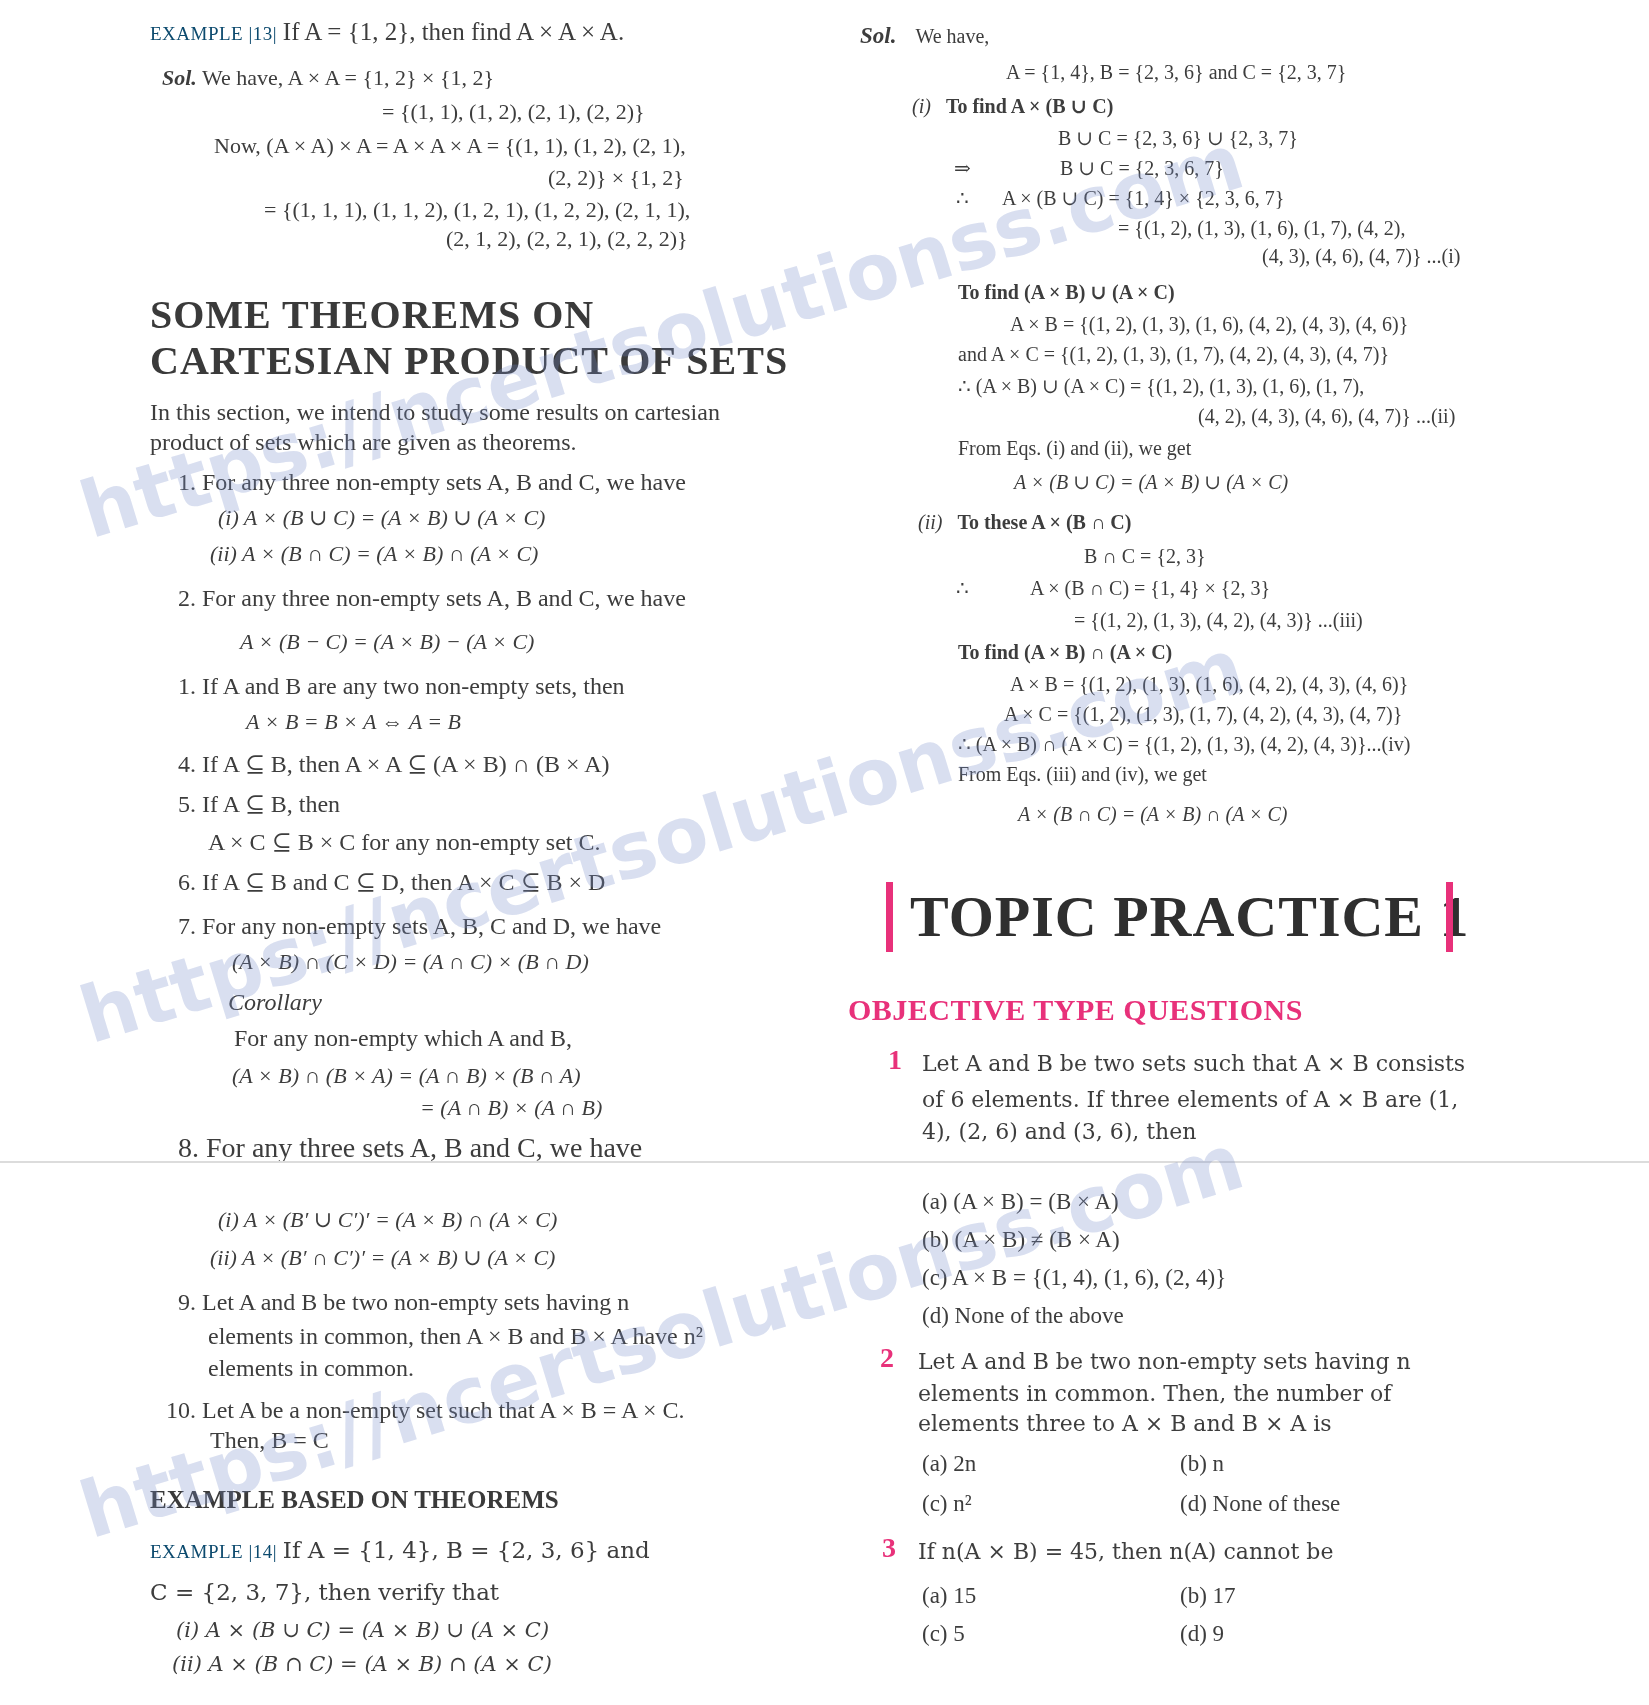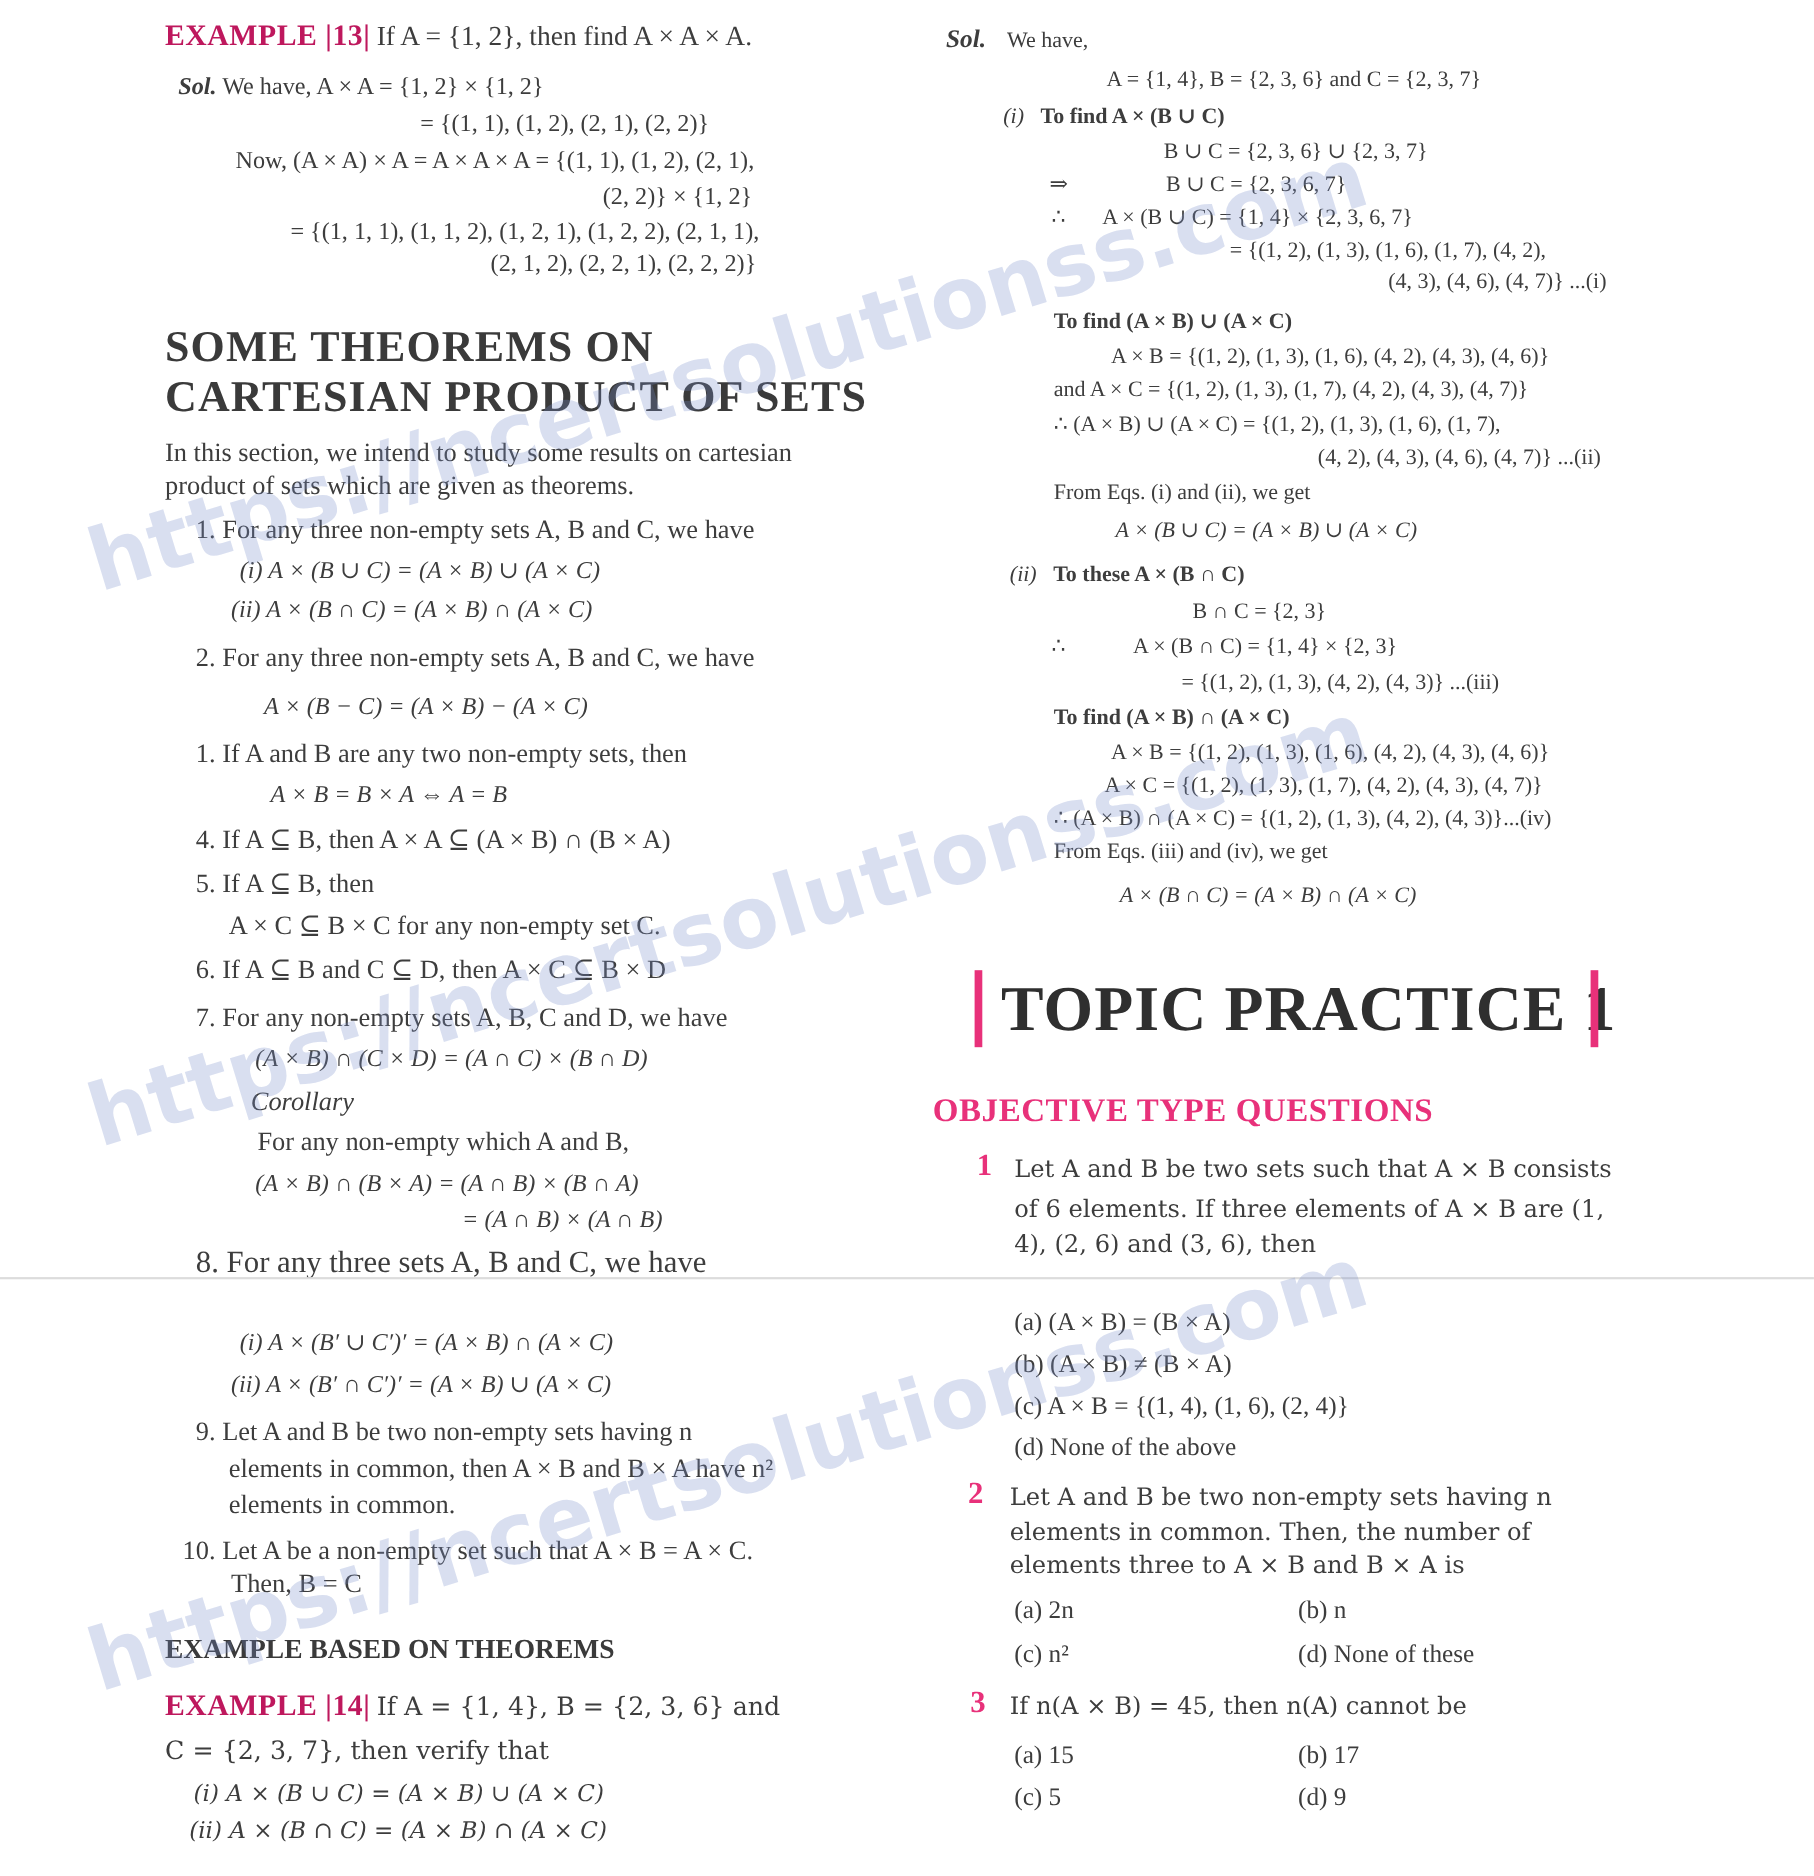--- a/index.html
+++ b/index.html
@@ -6,21 +6,21 @@
   body {
     width:1649px; height:1705px; position:relative; overflow:hidden;
     background:#ffffff; color:#3a3a3a;
     font-family:"Liberation Serif","DejaVu Serif",serif;
   }
   .ln { position:absolute; white-space:nowrap; font-size:23px; line-height:28px; color:#3d3d3d; }
   .math { font-size:22px; }
   .sm { font-size:20px; }
   .it { font-style:italic; }
   .b { font-weight:bold; }
-  .ex-label { color:#be185d; font-weight:bold; font-size:27px; letter-spacing:0.5px; }
+  .ex-label { color:#0c4a6e; font-weight:normal; font-size:19px; letter-spacing:0.5px; }
   .h1 { font-size:40px; line-height:46px; font-weight:bold; color:#3a3a3a; letter-spacing:1px; }
   .h2 { font-size:25px; font-weight:bold; color:#3a3a3a; }
   .obj { font-size:30px; font-weight:bold; color:#e8317a; letter-spacing:0.5px; }
   .topic { font-size:58px; line-height:66px; font-weight:bold; color:#2f2f2f; letter-spacing:1px; }
   .bar { position:absolute; width:7px; background:#e8317a; }
   .qnum { color:#e8317a; font-size:28px; font-weight:bold; }
   .qtxt { font-family:"DejaVu Serif","Liberation Serif",serif; font-size:22px; }
   .divider { position:absolute; left:0; width:1649px; height:2px; background:#dcdcdc; top:1161px; }
   .wm { position:absolute; font-family:"DejaVu Sans","Liberation Sans",sans-serif; font-weight:bold;
         font-size:78px; color:rgba(120,140,200,0.28); transform-origin:0 0; transform:rotate(-17deg);

